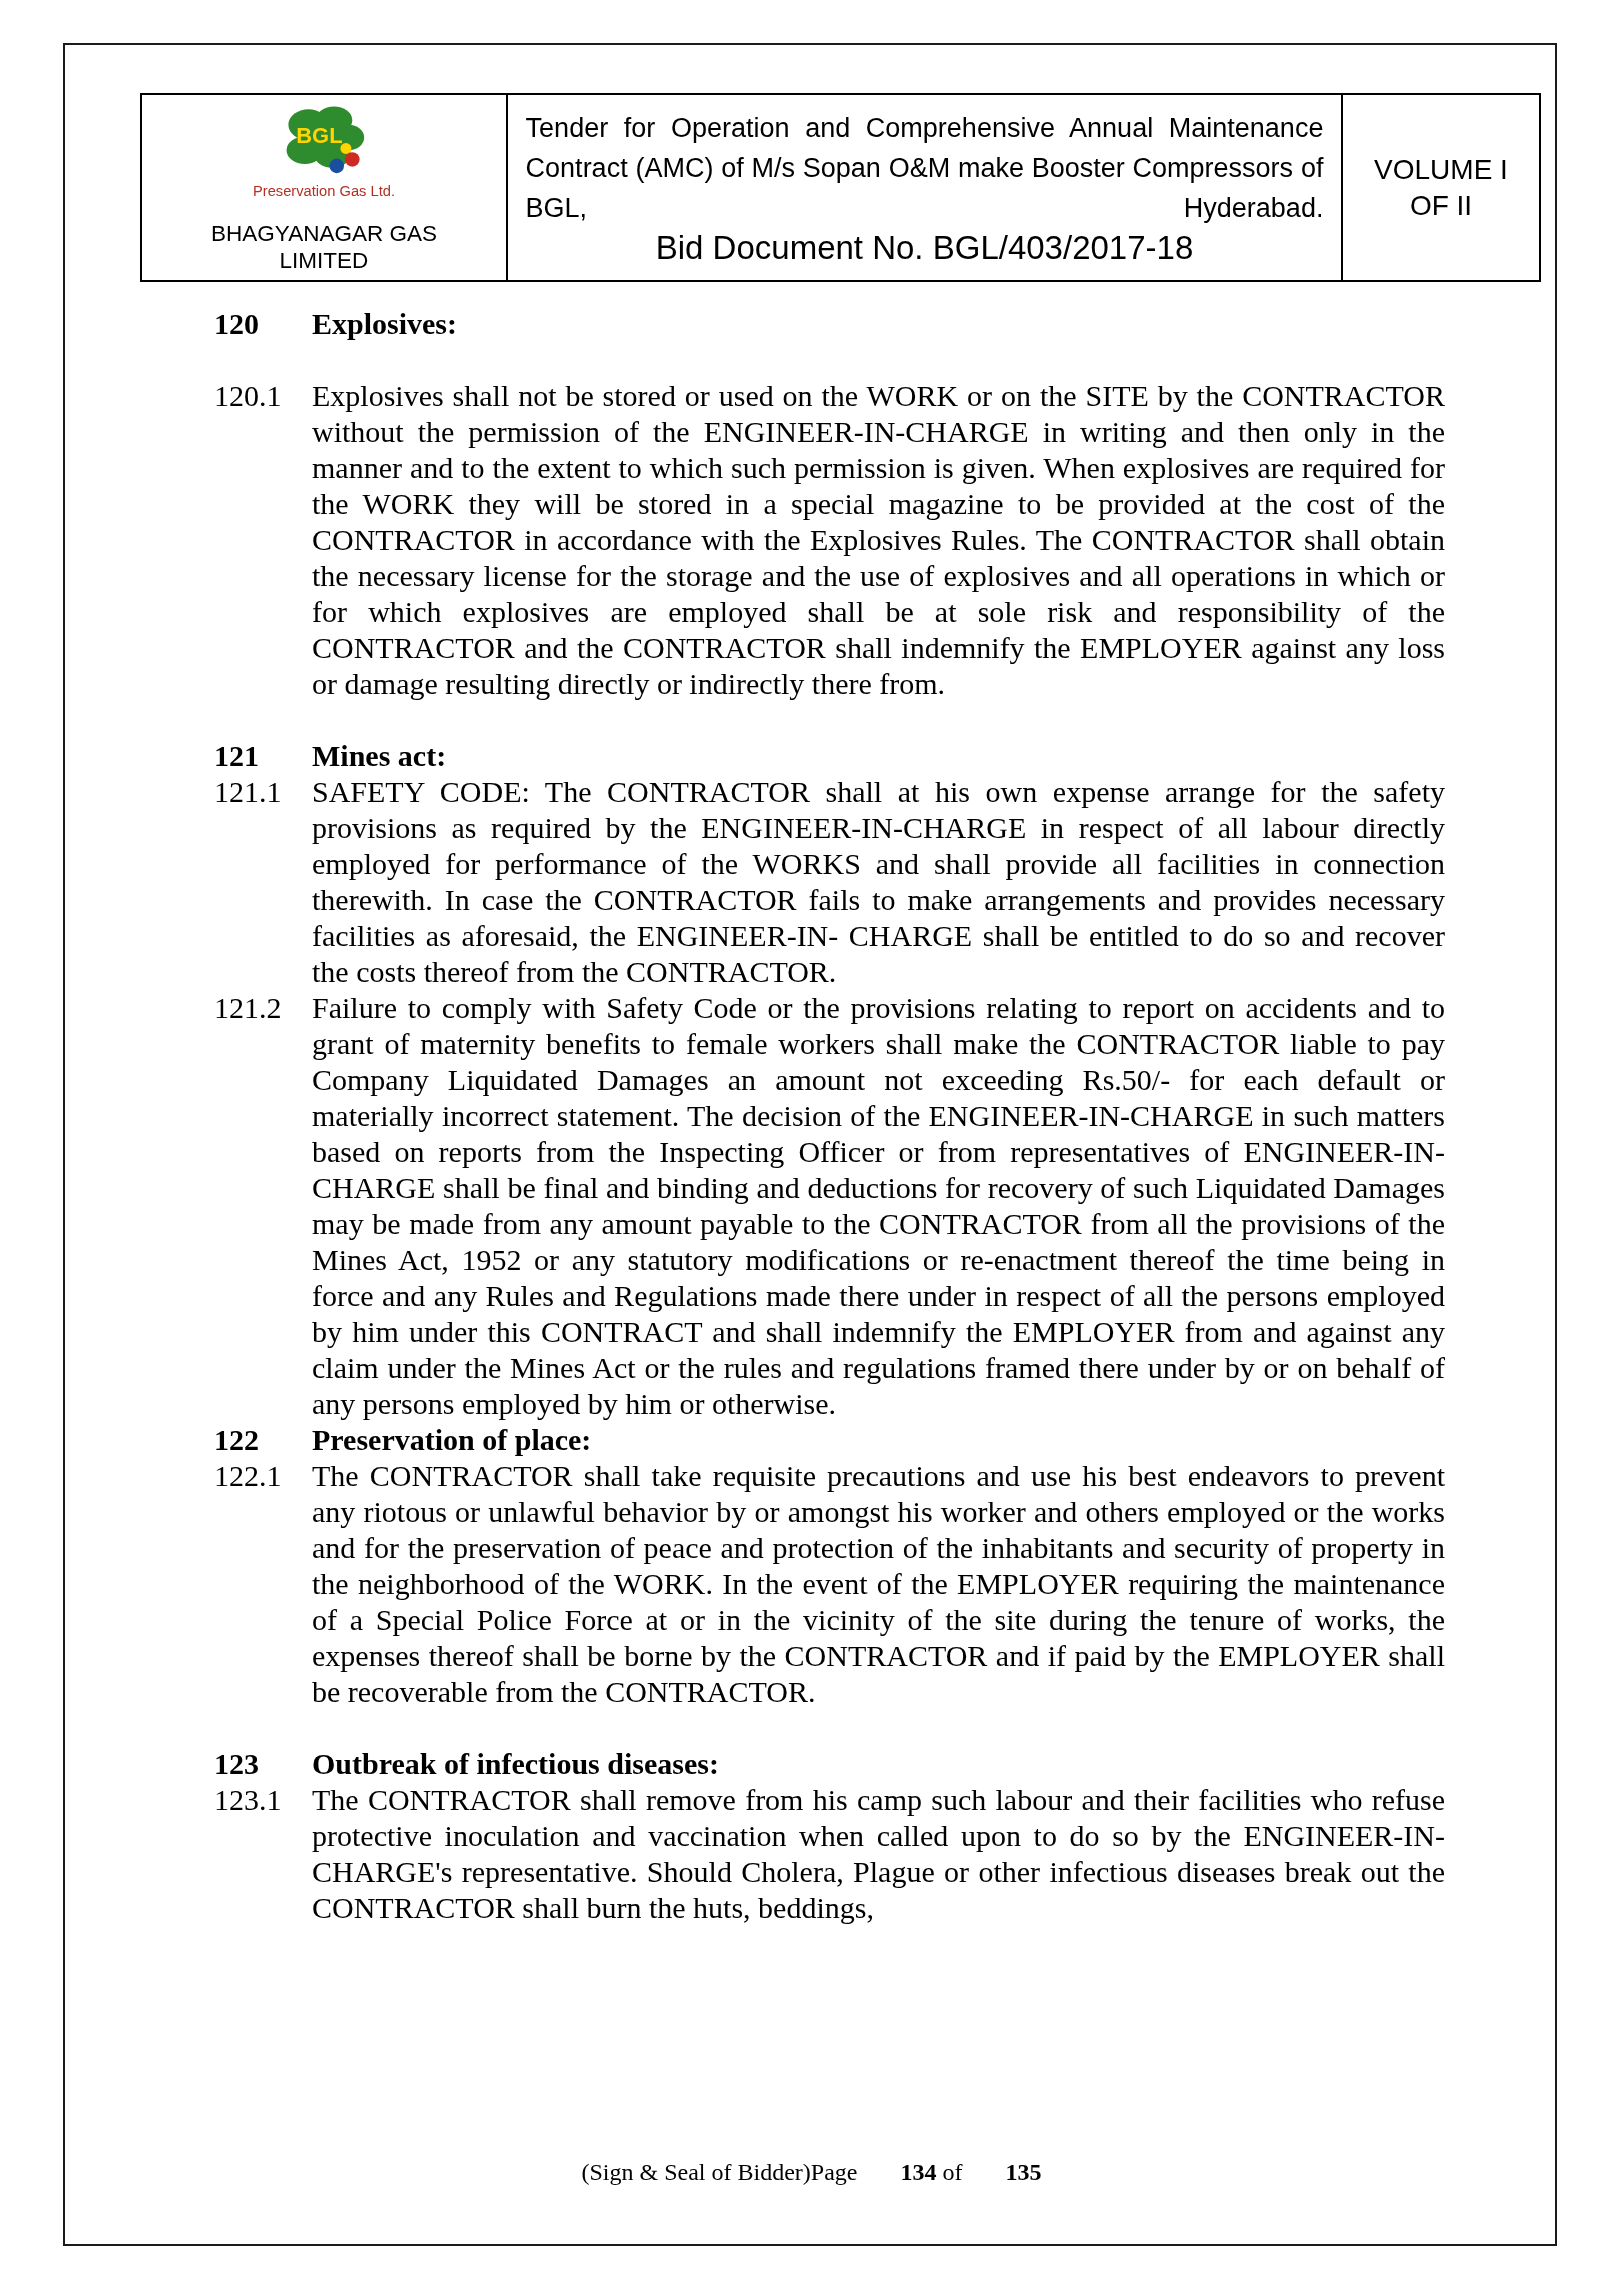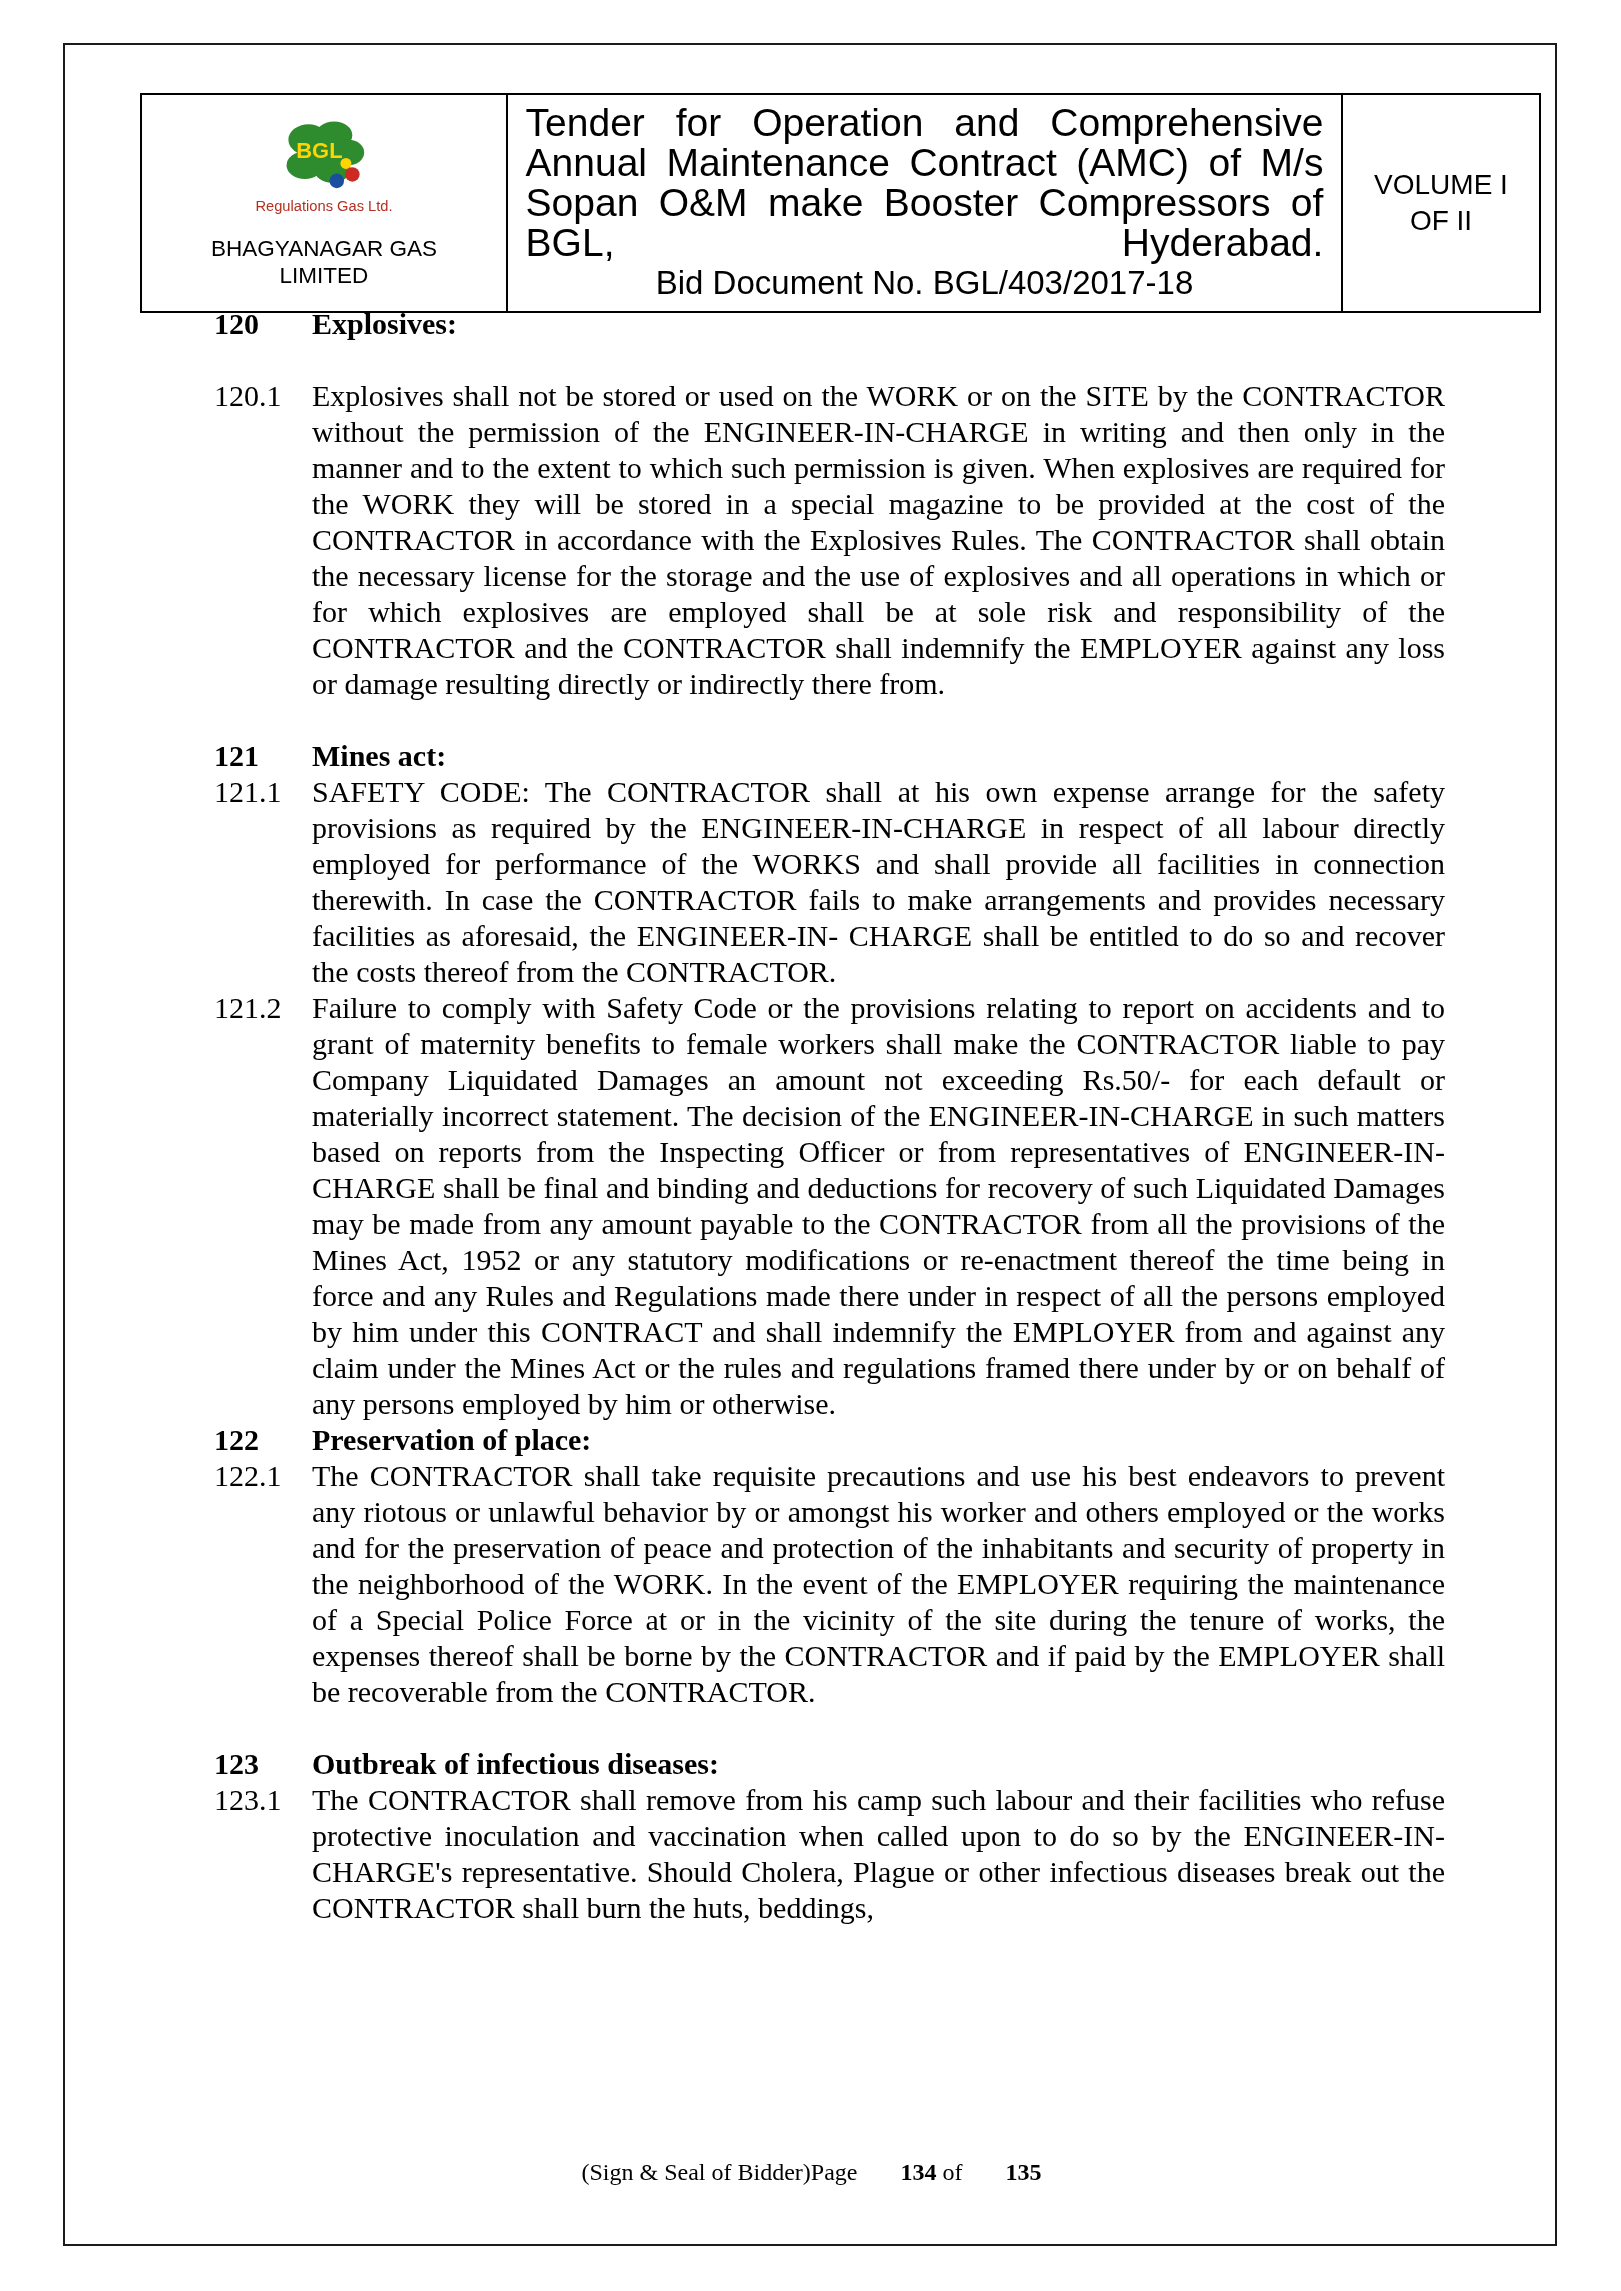--- a/index.html
+++ b/index.html
@@ -37,21 +37,21 @@
     font-family:"Liberation Sans", sans-serif;
     font-size:14.7px;color:#b43022;line-height:16.7px;margin-top:-2px;
   }
   .company-name{
     font-family:"Liberation Sans", sans-serif;
     font-size:22.5px;line-height:27.4px;color:#000;margin-top:20px;
   }
   .title-cell{width:835px;padding:7.8px 17.6px;}
   .tender-title{
     font-family:"Liberation Sans", sans-serif;
-    font-size:39px;line-height:40px;
+    font-size:27px;line-height:40px;
     text-align:justify;text-align-last:justify;
   }
   .bid-doc{
     font-family:"Liberation Sans", sans-serif;
     font-size:33px;line-height:40px;
     text-align:center;
   }
   .volume-cell{width:198px;text-align:center;}
   .volume-cell div{
     font-family:"Liberation Sans", sans-serif;
@@ -100,21 +100,21 @@
               <ellipse cx="64" cy="58" rx="20" ry="15"></ellipse>
               <ellipse cx="34" cy="54" rx="20" ry="15"></ellipse>
               <ellipse cx="53" cy="38" rx="27" ry="20"></ellipse>
             </g>
             <circle cx="86" cy="64" r="8" fill="#cc2a22"></circle>
             <circle cx="69" cy="71" r="8" fill="#1a4fa0"></circle>
             <circle cx="79" cy="52" r="6" fill="#ffd400"></circle>
             <text x="50" y="46" text-anchor="middle" font-size="24" font-weight="bold" fill="#ffd400" font-family="Liberation Sans, sans-serif">BGL</text>
           </svg>
         </span>
-        <div class="logo-sub">Regulations Gas Ltd.</div>
+        <div class="logo-sub">Preservation Gas Ltd.</div>
         <div class="company-name">
           <div>BHAGYANAGAR GAS</div>
           <div>LIMITED</div>
         </div>
       </td>
       <td class="title-cell">
         <div class="tender-title">Tender for Operation and Comprehensive Annual Maintenance Contract (AMC) of M/s Sopan O&amp;M make Booster Compressors of BGL, Hyderabad.</div>
         <div class="bid-doc">Bid Document No. BGL/403/2017-18</div>
       </td>
       <td class="volume-cell">

